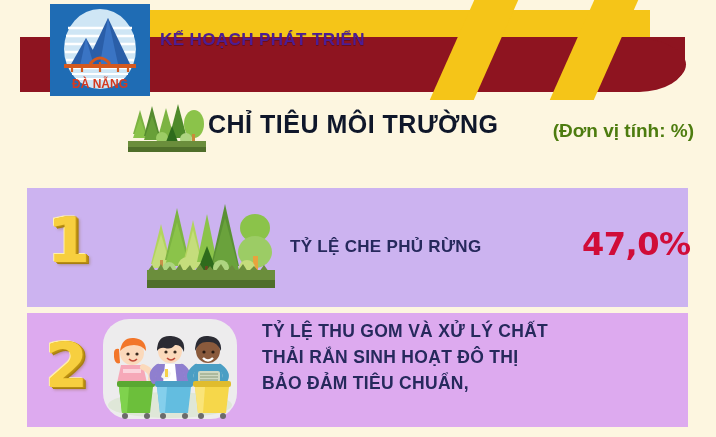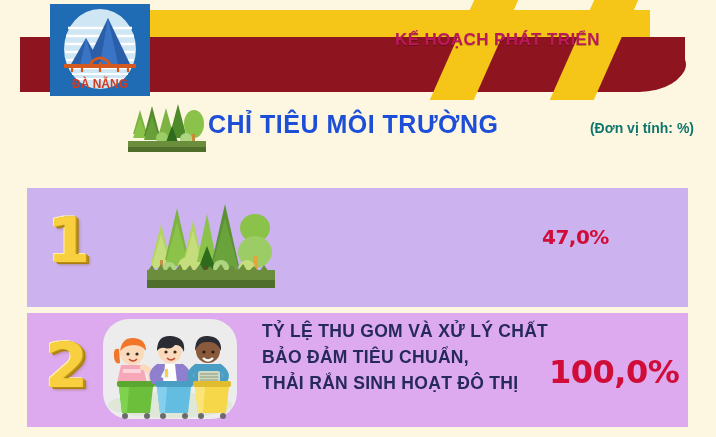--- a/index.html
+++ b/index.html
@@ -56,39 +56,39 @@
     border-left: 28px solid transparent;
   }
   .tri-d {
     position: absolute; top: 73px; left: 566px;
     width: 0; height: 0;
     border-top: 27px solid #a8a8a8;
     border-left: 28px solid transparent;
   }
   .banner-title {
     position: absolute; left: 160px; top: 28px; width: 440px;
-    text-align: right; color: #be185d;
+    text-align: left; color: #4c1d95;
     font-weight: bold; font-size: 17px; letter-spacing: 0.4px;
     line-height: 24px;
     text-shadow: 0 1px 0 rgba(0,0,0,.25);
   }
   .banner-title .l2 { font-size: 17.5px; }
 
   
   .logo { position: absolute; left: 50px; top: 4px; width: 100px; height: 92px; background: #f97316; }
   .logo svg { display: block; }
   .forest-mini { position: absolute; left: 128px; top: 104px; width: 78px; height: 48px; }
   .section-title {
     position: absolute; left: 208px; top: 110px;
-    color: #1d4ed8; font-weight: bold; font-size: 25px;
+    color: #0f172a; font-weight: bold; font-size: 25px;
     letter-spacing: 0.5px; white-space: nowrap;
   }
   .unit-note {
     position: absolute; right: 22px; top: 120px;
-    color: #0f766e; font-weight: bold; font-size: 14px;
+    color: #4d7c0f; font-weight: bold; font-size: 19px;
   }
 
   
   .card { position: absolute; left: 27px; width: 661px; }
   .card-1 { top: 188px; height: 119px; background: #ccb3f0; }
   .card-2 { top: 313px; height: 114px; background: #ddaaef; }
 
   .num {
     position: absolute; font-weight: bold; font-size: 62px;
     font-family: "DejaVu Sans", sans-serif;
@@ -107,21 +107,21 @@
   }
   .label-1 { left: 290px; top: 237px; font-size: 17px; }
   .label-2 { left: 262px; top: 318px; font-size: 17.5px; line-height: 26px; }
   .label-2 div { white-space: nowrap; }
 
   .value {
     position: absolute; color: #d00c38; font-weight: bold;
     font-family: "DejaVu Sans", sans-serif;
     letter-spacing: -0.5px;
   }
-  .value-1 { left: 542px; top: 225px; font-size: 20px; }
+  .value-1 { left: 582px; top: 225px; font-size: 32px; }
   .value-2 { left: 549px; top: 353px; font-size: 32px; }
 
   .forest-big { position: absolute; left: 147px; top: 198px; width: 128px; height: 92px; }
   .bins-art { position: absolute; left: 95px; top: 313px; width: 150px; height: 112px; }
 </style>
 </head>
 <body>
 
 <div id="page">
 
@@ -219,20 +219,21 @@
       <circle cx="40" cy="68" r="9" fill="#c5dd7c"></circle>
       <circle cx="74" cy="70" r="8" fill="#aed581"></circle>
       <circle cx="100" cy="70" r="8" fill="#c5dd7c"></circle>
       <circle cx="22" cy="71" r="7" fill="#aed581"></circle>
       <path d="M0 74 l5 -7 l4 7 l5 -8 l4 8 l5 -6 l4 6 l6 -8 l4 8 l6 -7 l4 7 l6 -8 l5 8 l5 -6 l5 6 l6 -8 l5 8 l6 -7 l5 7 l6 -8 l5 8 l6 -6 l5 6 l5 -7 l5 7 Z" fill="#6b8e3c"></path>
       <rect x="0" y="72" width="128" height="14" fill="#6b8e3c"></rect>
       <rect x="0" y="82" width="128" height="8" fill="#4f6e2a"></rect>
     </svg>
   </div>
 
+  <div class="label label-1">TỶ LỆ CHE PHỦ RỪNG</div>
   <div class="value value-1">47,0%</div>
 
   <div class="card card-2"></div>
   <div class="num num-2">2</div>
 
   <div class="bins-art">
     <svg width="150" height="112" viewBox="0 0 150 112">
       <rect x="8" y="6" width="134" height="100" rx="26" fill="#edeced"></rect>
       <ellipse cx="75" cy="92" rx="62" ry="13" fill="#dfe7d8"></ellipse>
 
@@ -301,18 +302,17 @@
         <path d="M100 74 h34 l-3 26 h-28 Z" fill="#f6d74a"></path>
         <path d="M100 74 h10 l-2 26 h-5 Z" fill="#fae478"></path>
         <circle cx="106" cy="103" r="3" fill="#6b6b6b"></circle>
         <circle cx="128" cy="103" r="3" fill="#6b6b6b"></circle>
       </g>
     </svg>
   </div>
 
   <div class="label label-2">
     <div>TỶ LỆ THU GOM VÀ XỬ LÝ CHẤT</div>
+    <div>THẢI RẮN SINH HOẠT ĐÔ THỊ</div>
     <div>BẢO ĐẢM TIÊU CHUẨN,</div>
-    <div>THẢI RẮN SINH HOẠT ĐÔ THỊ</div>
-  </div>
-  <div class="value value-2">100,0%</div>
+  </div>
 
 </div>
 
 </body></html>

